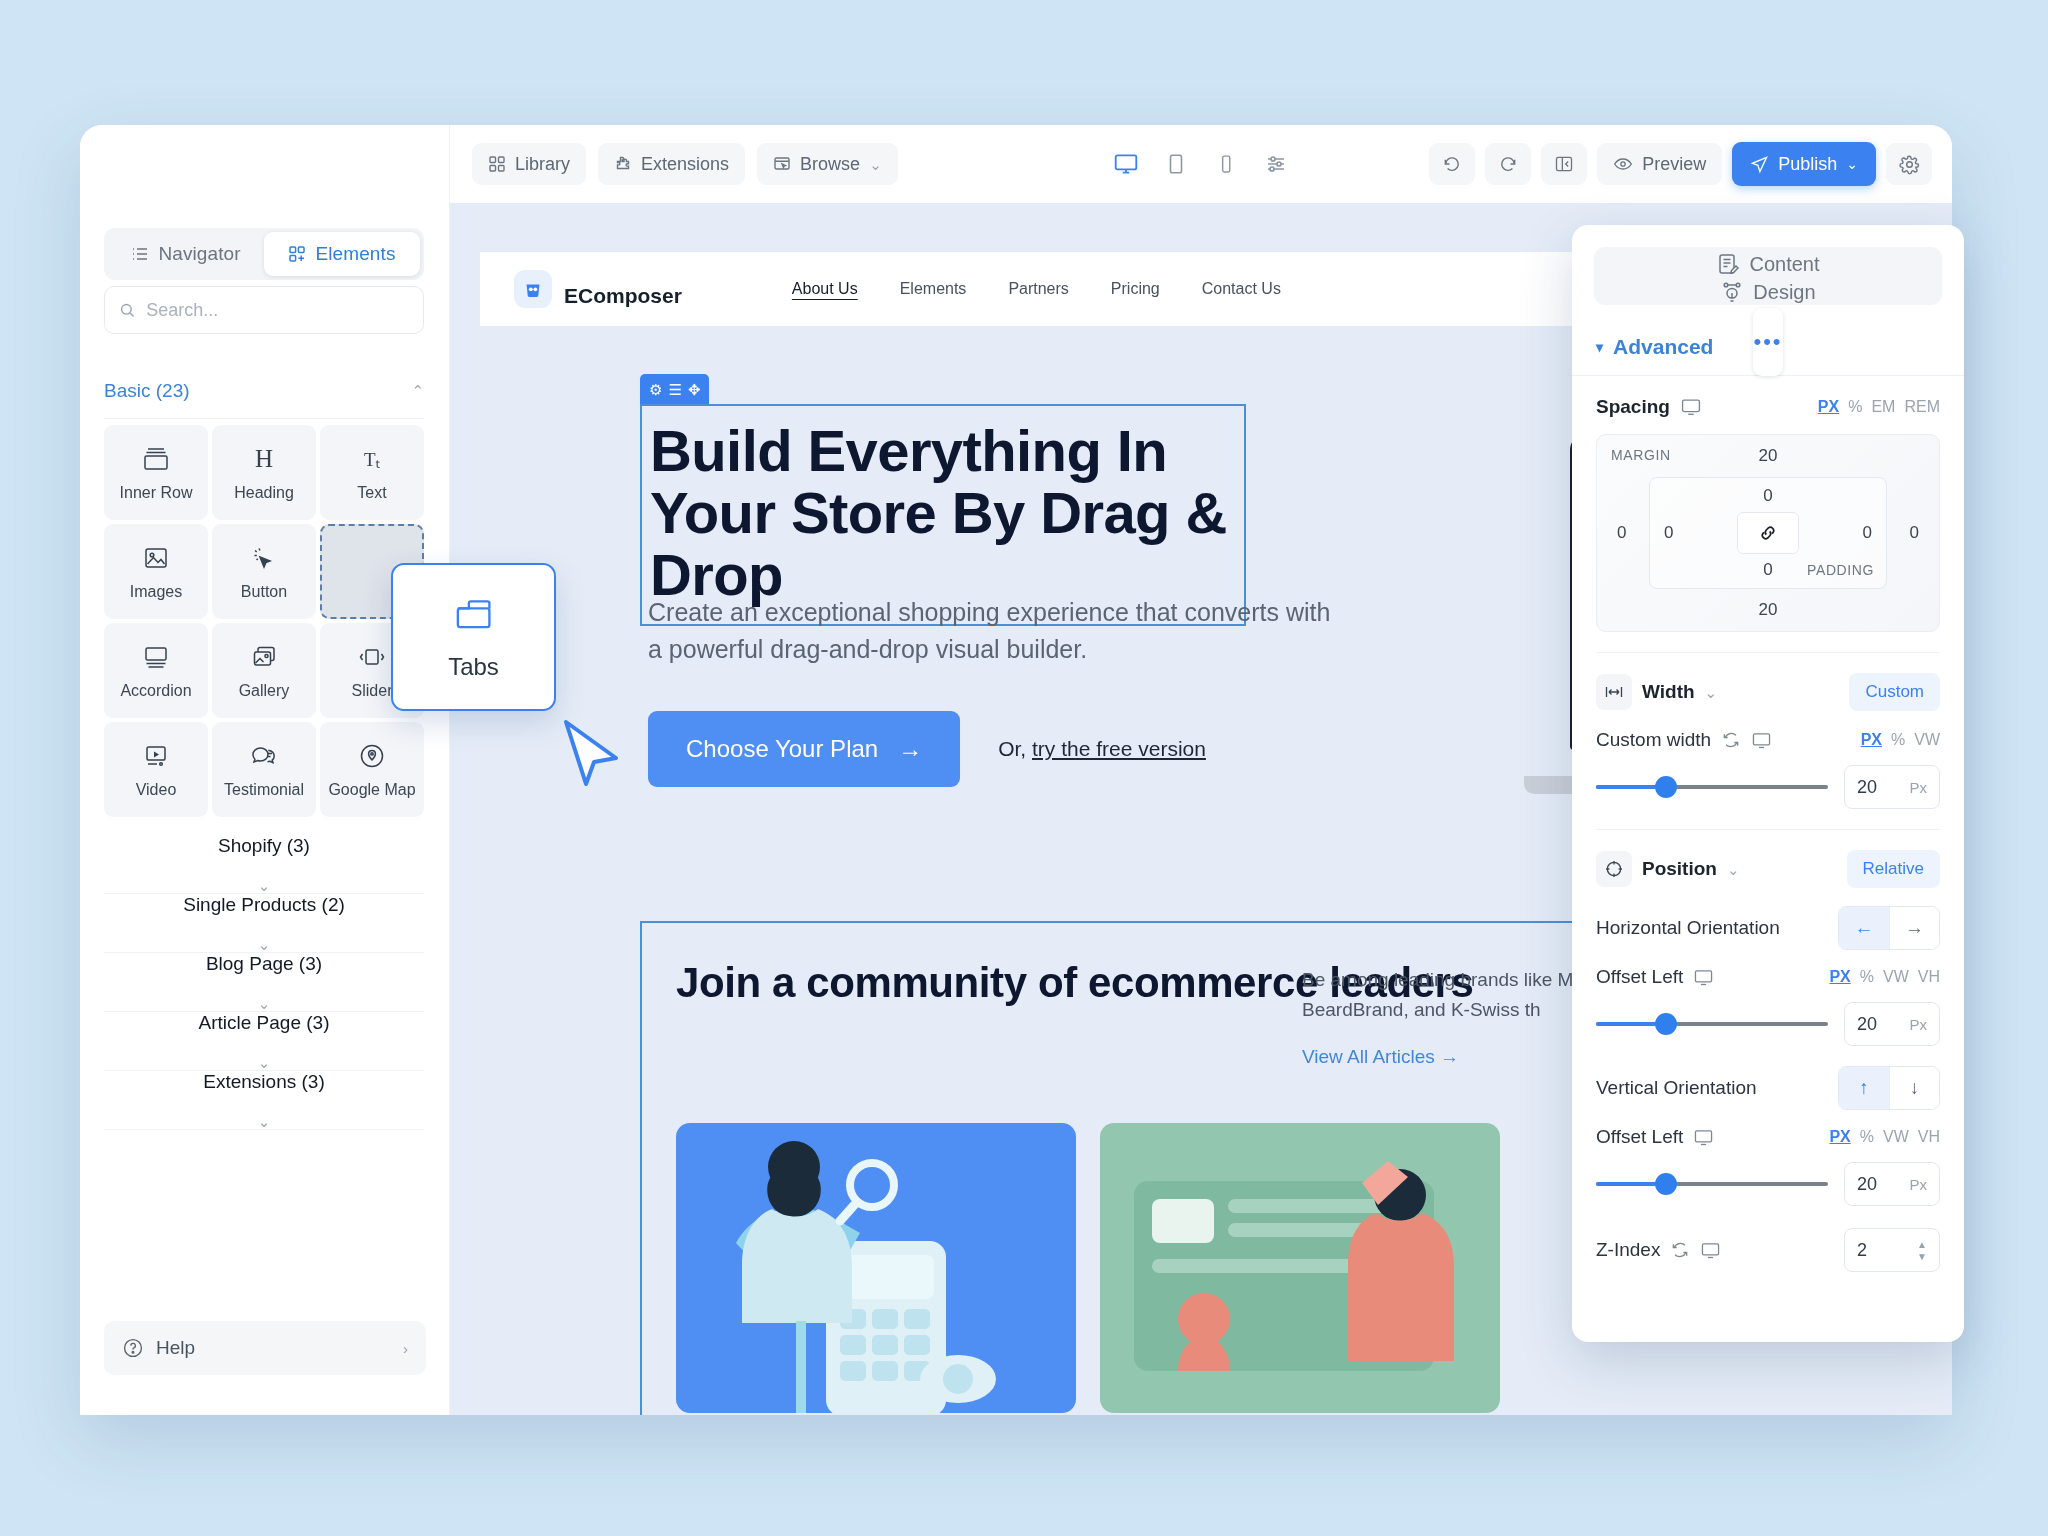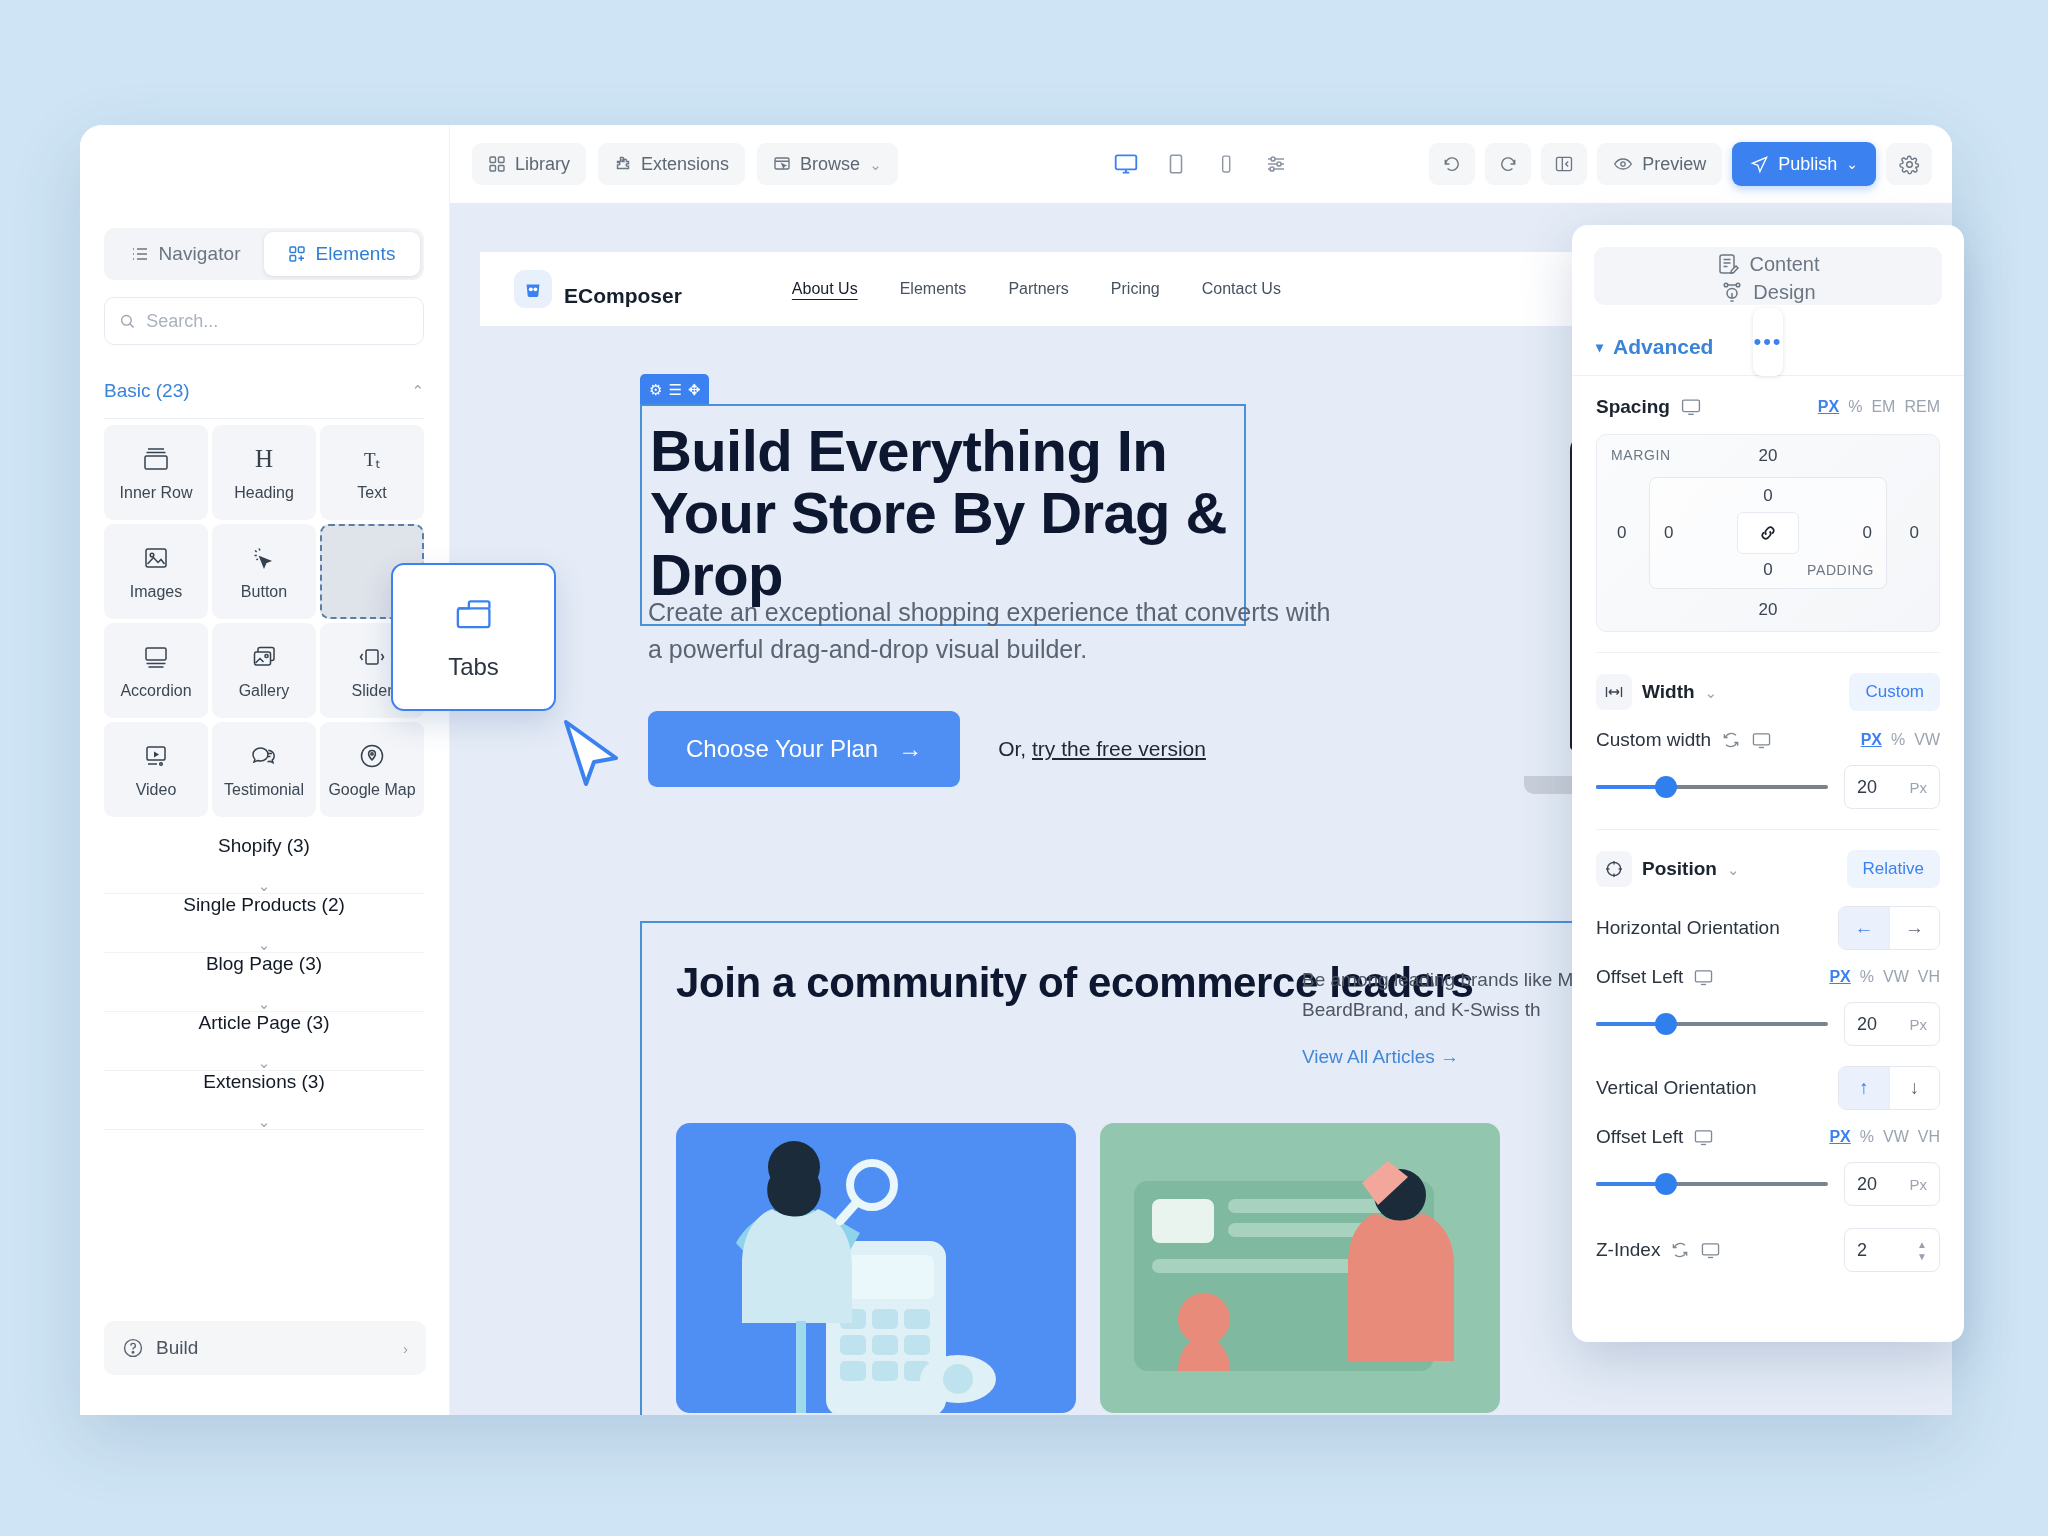--- a/index.html
+++ b/index.html
@@ -39,21 +39,21 @@
     flex: 1; height: 44px; border-radius: 9px;
     display: flex; align-items: center; justify-content: center; gap: 9px;
     font-size: 19px; color: #6b7480; letter-spacing: .1px;
     cursor: pointer;
   }
   .tab-switch .tab.active {
     background: #fff; color: #2f7fd8; font-weight: 500;
     box-shadow: 0 1px 4px rgba(30,50,80,.12);
   }
   .search-box {
-    position: absolute; left: 24px; top: 172px;
+    position: absolute; left: 24px; top: 161px;
     width: 320px; height: 48px;
     border: 1px solid #e6eaf0; border-radius: 10px;
     background: #fff; display: flex; align-items: center; gap: 10px;
     padding: 0 14px;
   }
   .search-box input {
     border: 0; outline: 0; font-size: 18px; color: #404a55;
     font-family: "Liberation Sans", sans-serif; width: 100%; background: transparent;
   }
   .search-box input::placeholder { color: #a9b2bd; }
@@ -675,21 +675,21 @@
         </div>
       </div>
 
       <div class="help-bar">
         <div class="help-left">
           <svg width="22" height="22" viewBox="0 0 24 24" fill="none" stroke="#5a6470" stroke-width="1.5">
             <circle cx="12" cy="12" r="9.2"></circle>
               <path d="M9.6 9.4a2.5 2.5 0 1 1 3.3 2.4c-.6.2-.9.8-.9 1.4v.4"></path>
               <circle cx="12" cy="16.6" r=".9" fill="#5a6470"></circle>
           </svg>
-          <span>Build</span>
+          <span>Help</span>
         </div>
         <span class="chev">›</span>
       </div>
     </div>
   </div>
 
   <div class="tabs-card">
     <svg width="44" height="44" viewBox="0 0 30 30" fill="none" stroke="#3b82f0" stroke-width="1.6">
       <path d="M4 10.5h7.5V7a1.3 1.3 0 0 1 1.3-1.3h11.4A1.3 1.3 0 0 1 25.5 7v3.5"></path>
       <rect x="4" y="10.5" width="21.5" height="12.8" rx="1.6"></rect>

